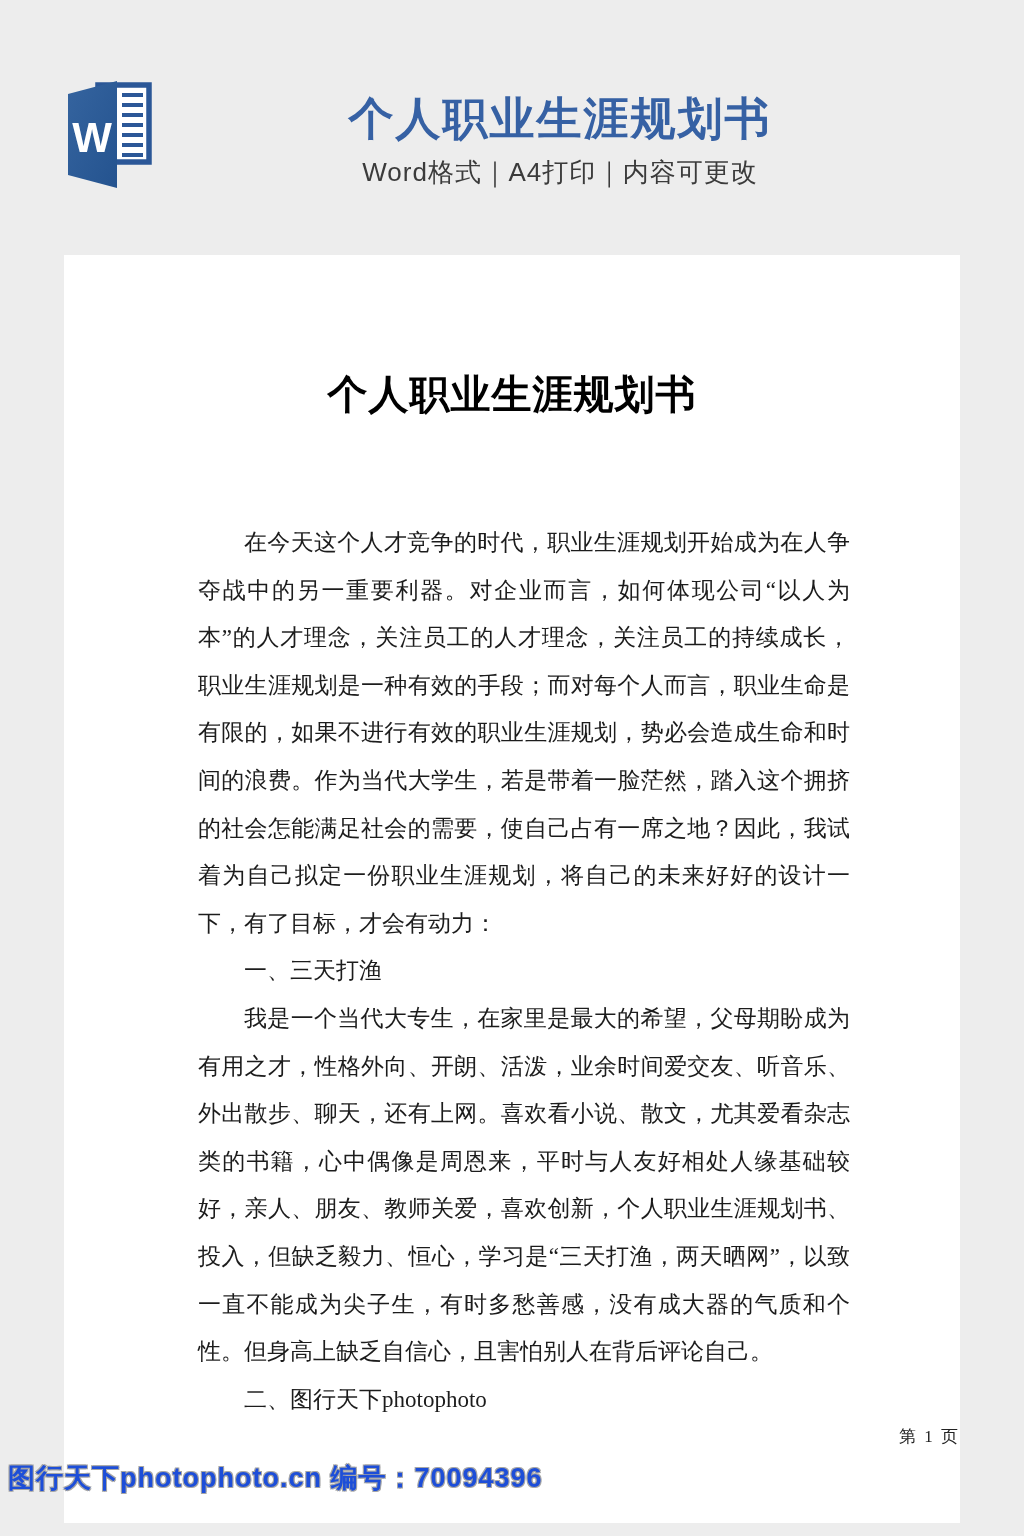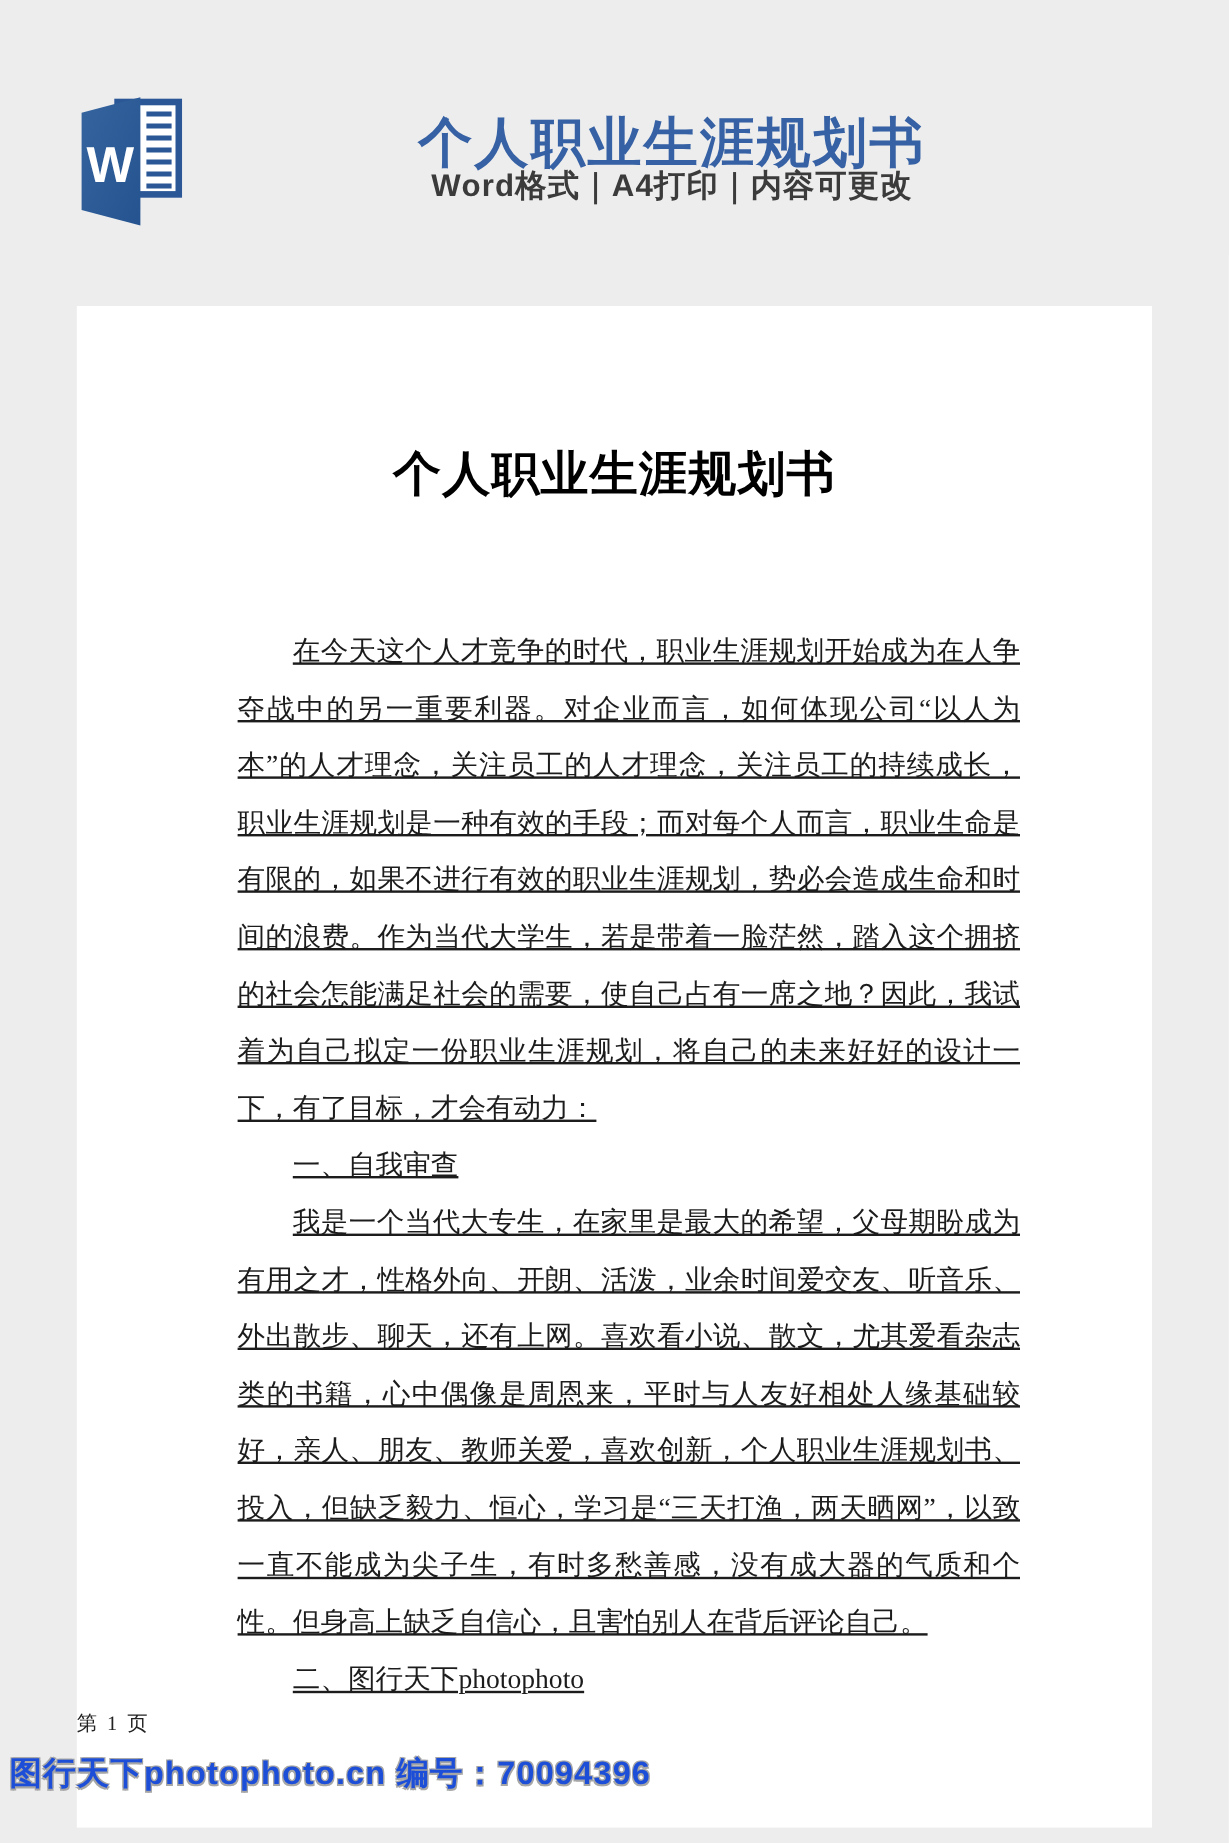--- a/index.html
+++ b/index.html
@@ -13,46 +13,46 @@
 
   
   .header { position: absolute; left: 0; top: 0; width: 1024px; height: 255px; }
   .word-icon { position: absolute; left: 66px; top: 80px; width: 86px; height: 110px; }
   .header-text { position: absolute; left: 280px; top: 96px; width: 560px; text-align: center; }
   .header-title {
     font-size: 45px; font-weight: bold; line-height: 1;
     color: #3661a4; letter-spacing: 2px; white-space: nowrap;
   }
   .header-sub {
-    font-size: 26px; line-height: 1;
-    color: #3b3b3b; letter-spacing: 1px; white-space: nowrap; font-weight: bold;
+    margin-top: 18px; font-size: 26px; line-height: 1;
+    color: #3b3b3b; letter-spacing: 1px; white-space: nowrap;
   }
 
   
   .page {
     position: absolute; left: 64px; top: 255px;
     width: 896px; height: 1268px;
     background: #ffffff;
     font-family: "Liberation Serif", "DejaVu Serif", serif;
     color: #1c1c1c;
   }
   .doc-title {
     position: absolute; top: 116px; left: 0; width: 100%;
     text-align: center; font-size: 40px; font-weight: bold;
     line-height: 1.2; color: #000000; letter-spacing: 1px;
   }
   .doc-body {
     position: absolute; left: 134px; top: 264px; width: 652px;
     font-size: 23px; line-height: 47.6px;
-    text-align: justify; text-justify: inter-ideograph; text-decoration: underline;
+    text-align: justify; text-justify: inter-ideograph;
   }
   .doc-body p { margin: 0; text-indent: 2em; }
   .page-num {
     position: absolute; top: 1170px; left: 0; width: 100%;
-    text-align: left; font-size: 17px; color: #222222; letter-spacing: 2px;
+    text-align: right; font-size: 17px; color: #222222; letter-spacing: 2px;
   }
 
   
   .watermark {
     position: absolute; left: 8px; top: 1456px; height: 44px;
     line-height: 44px; white-space: nowrap;
     font-size: 27px; font-weight: bold; letter-spacing: 1px;
     color: #1d4ed8;
     text-shadow:
       -1px -1px 0 #a6a6a6,
@@ -88,20 +88,20 @@
   <div class="header-text">
     <div class="header-title">个人职业生涯规划书</div>
     <div class="header-sub">Word格式｜A4打印｜内容可更改</div>
   </div>
 </div>
 
 <div class="page">
   <div class="doc-title">个人职业生涯规划书</div>
   <div class="doc-body">
       <p class="body">在今天这个人才竞争的时代，职业生涯规划开始成为在人争夺战中的另一重要利器。对企业而言，如何体现公司“以人为本”的人才理念，关注员工的人才理念，关注员工的持续成长，职业生涯规划是一种有效的手段；而对每个人而言，职业生命是有限的，如果不进行有效的职业生涯规划，势必会造成生命和时间的浪费。作为当代大学生，若是带着一脸茫然，踏入这个拥挤的社会怎能满足社会的需要，使自己占有一席之地？因此，我试着为自己拟定一份职业生涯规划，将自己的未来好好的设计一下，有了目标，才会有动力：</p>
-      <p class="heading">一、自我审查</p>
+      <p class="heading">一、三天打渔</p>
       <p class="body">我是一个当代大专生，在家里是最大的希望，父母期盼成为有用之才，性格外向、开朗、活泼，业余时间爱交友、听音乐、外出散步、聊天，还有上网。喜欢看小说、散文，尤其爱看杂志类的书籍，心中偶像是周恩来，平时与人友好相处人缘基础较好，亲人、朋友、教师关爱，喜欢创新，个人职业生涯规划书、投入，但缺乏毅力、恒心，学习是“三天打渔，两天晒网”，以致一直不能成为尖子生，有时多愁善感，没有成大器的气质和个性。但身高上缺乏自信心，且害怕别人在背后评论自己。</p>
       <p class="heading">二、图行天下photophoto</p>
     </div>
   <div class="page-num">第 1 页</div>
 </div>
 
 <div class="watermark">图行天下photophoto.cn 编号：70094396</div>
 
 </body></html>

